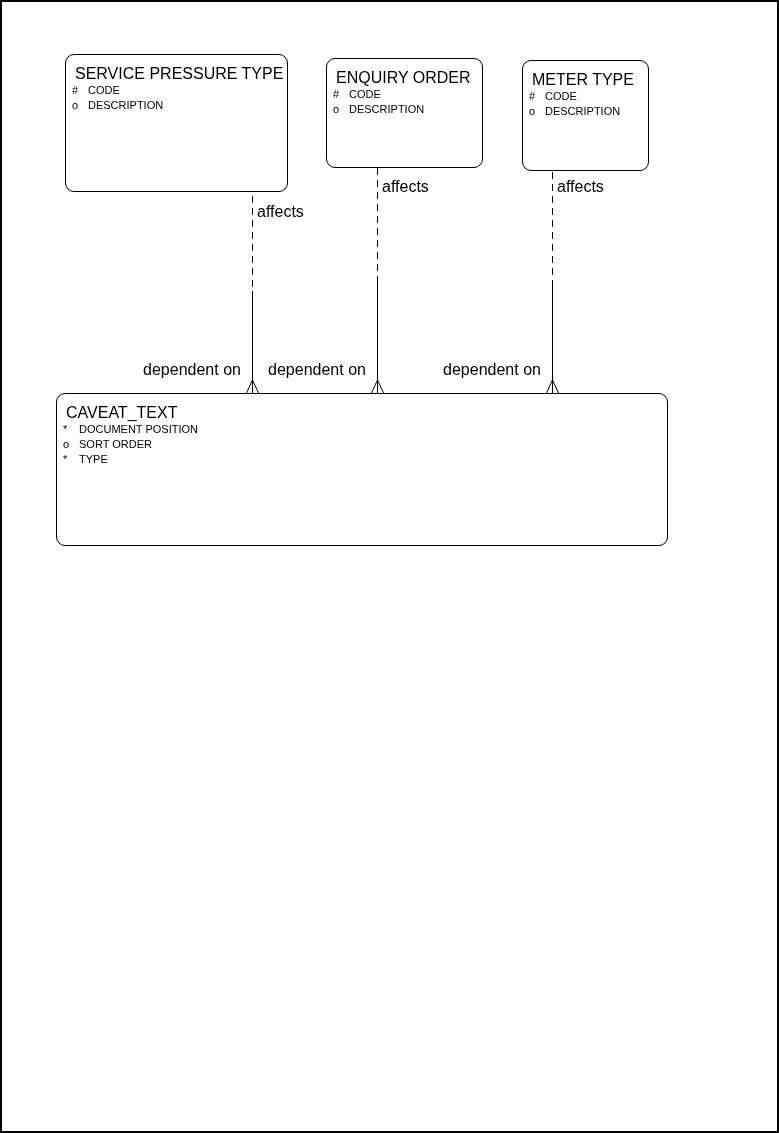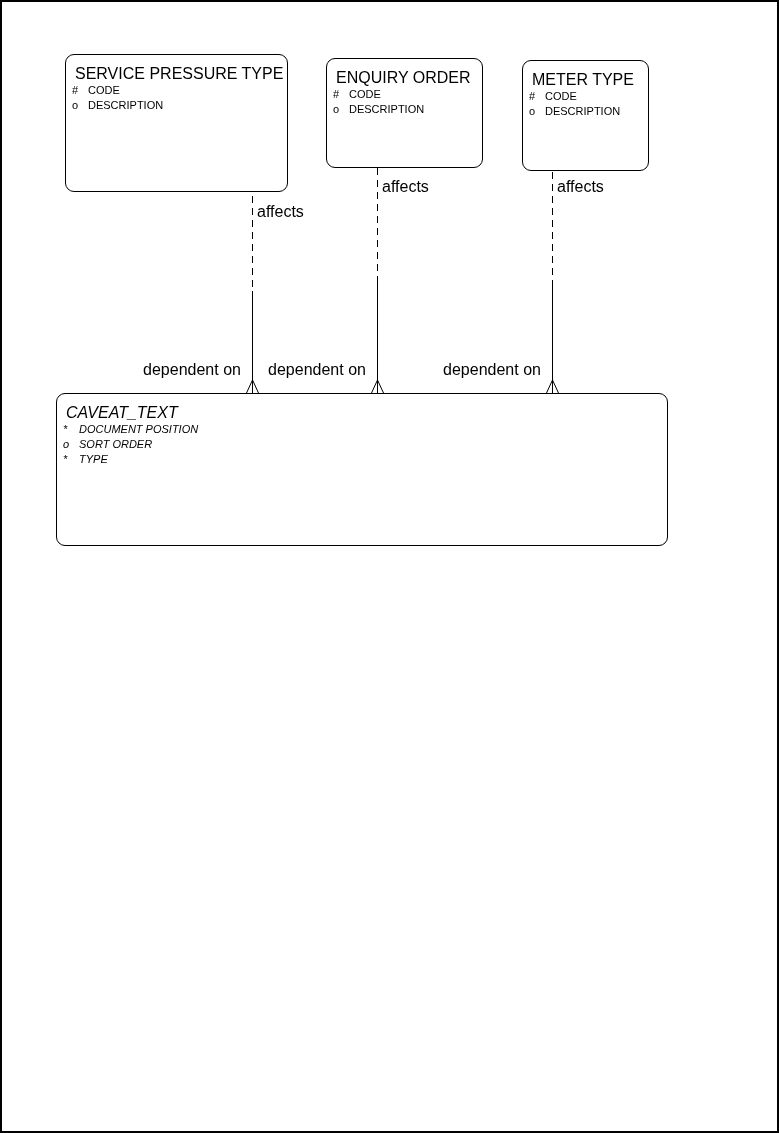--- a/index.html
+++ b/index.html
@@ -57,21 +57,21 @@
     line-height: 16px;
     color: #000000;
     white-space: nowrap;
   }
   .rel-label.right-align {
     text-align: center;
   }
   #entity-service-pressure-type { left: 63px;  top: 52px;  width: 223px; height: 138px; }
   #entity-enquiry-type          { left: 324px; top: 56px;  width: 157px; height: 110px; }
   #entity-meter-type            { left: 520px; top: 58px;  width: 127px; height: 111px; }
-  #entity-caveat-text           { left: 54px;  top: 391px; width: 612px; height: 153px; font-style: italic; }
+  #entity-caveat-text           { left: 54px;  top: 391px; width: 612px; height: 153px; }
 
   #label-affects-1   { left: 255px; top: 202px; }
   #label-affects-2   { left: 380px; top: 177px; }
   #label-affects-3   { left: 555px; top: 177px; }
   #label-dependent-1 { left: 140px; top: 360px; width: 100px; }
   #label-dependent-2 { left: 265px; top: 360px; width: 100px; }
   #label-dependent-3 { left: 440px; top: 360px; width: 100px; }
 </style>
 </head>
 <body>

